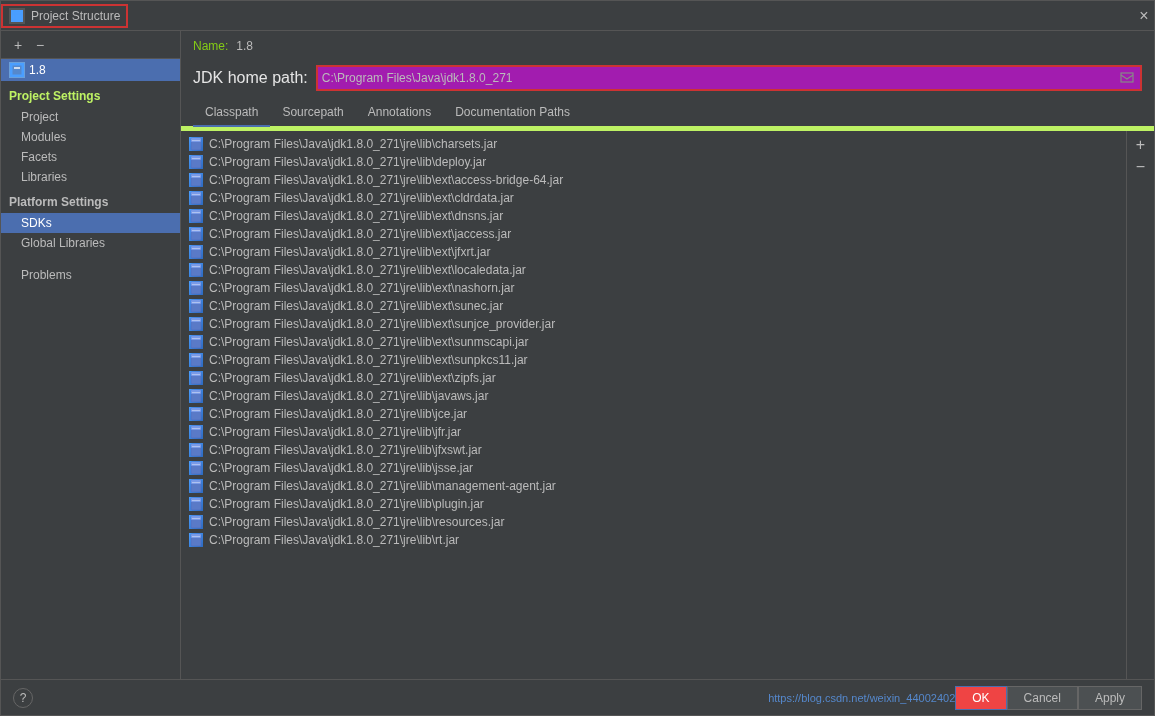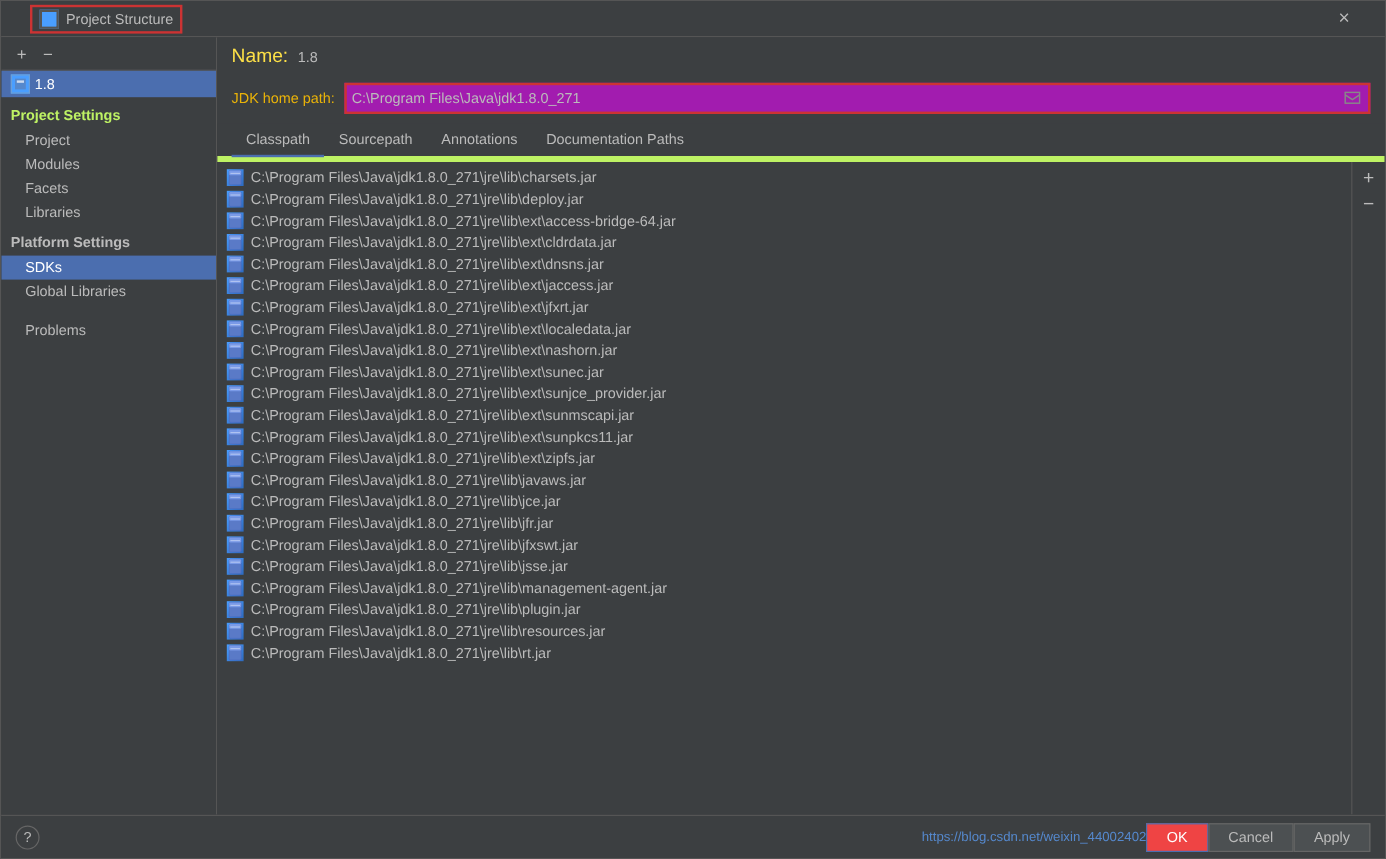--- a/index.html
+++ b/index.html
@@ -23,21 +23,21 @@
       flex-direction: column;
       position: relative;
     }
 
     .title-bar {
       background: #3c3f41;
       border-bottom: 1px solid #555;
       display: flex;
       align-items: center;
       justify-content: space-between;
-      padding: 4px 24px;
+      padding: 4px 0;
       height: 30px;
       flex-shrink: 0;
     }
 
     .title-icon {
       width: 16px;
       height: 16px;
       background: #4a9eff;
       border: 2px solid #555;
       display: flex;
@@ -160,40 +160,40 @@
     }
 
     .name-row {
       display: flex;
       align-items: center;
       padding: 8px 12px;
       gap: 8px;
     }
 
     .name-label {
-      color: #fde047;
-      font-size: 16px;
+      color: #84cc16;
+      font-size: 12px;
       white-space: nowrap;
     }
 
     .name-value {
       color: #bbbbbb;
       font-size: 12px;
     }
 
     .jdk-row {
       display: flex;
       align-items: center;
       padding: 4px 12px 8px 12px;
       gap: 8px;
     }
 
     .jdk-label {
-      color: #eab308;
-      font-size: 12px;
+      color: #e5e5e5;
+      font-size: 16px;
       white-space: nowrap;
     }
 
     .jdk-input-container {
       flex: 1;
       border: 2px solid #cc3333;
       background: #a21caf;
       display: flex;
       align-items: center;
       padding: 2px 4px;

